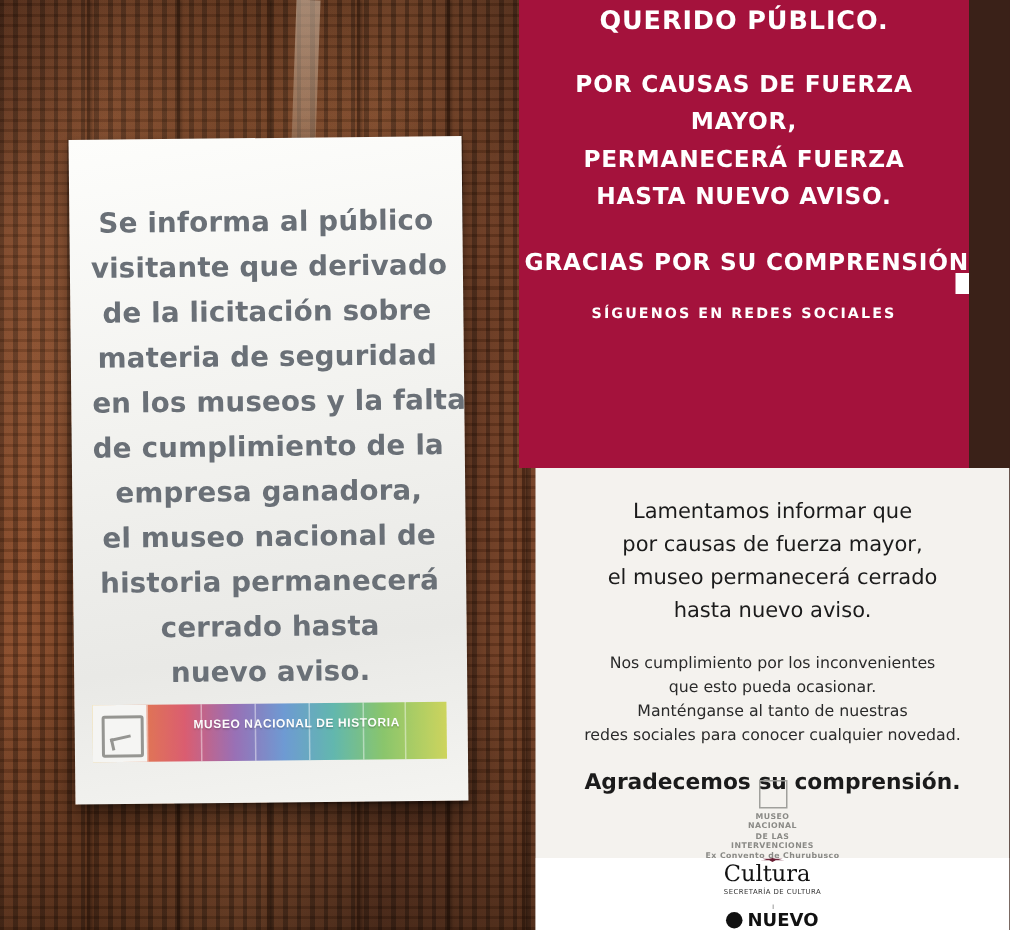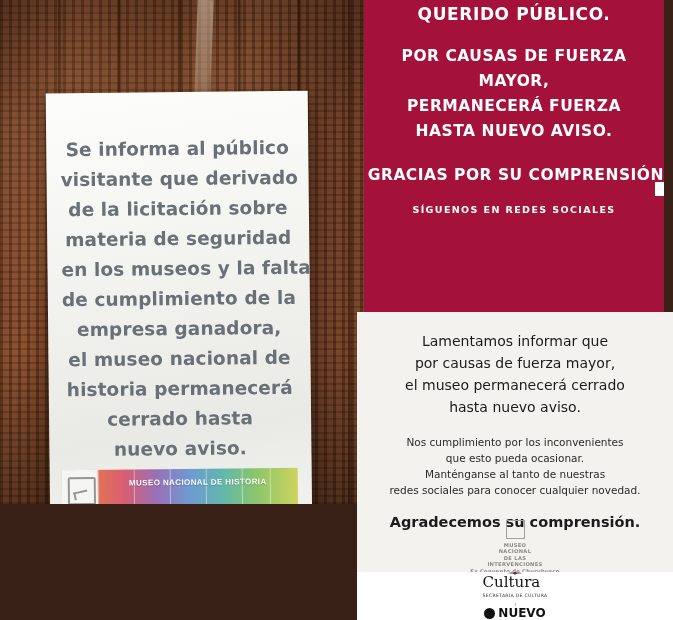--- a/index.html
+++ b/index.html
@@ -5,21 +5,21 @@
   html,body{margin:0;padding:0;}
   body{
     width:673px;height:620px;overflow:hidden;
     font-family:"Liberation Sans", sans-serif;
     background:#3a2118;
   }
   #page{position:relative;width:673px;height:620px;overflow:hidden;}
 
   
   .photo-left{
-    position:absolute;left:0;top:0;width:357px;height:504px;
+    position:absolute;left:0;top:0;width:357px;height:620px;
     background:
       repeating-linear-gradient(90deg,
         rgba(0,0,0,0.28) 0px, rgba(0,0,0,0.28) 3px,
         rgba(255,255,255,0.00) 3px, rgba(255,255,255,0.00) 9px),
       repeating-linear-gradient(0deg,
         rgba(0,0,0,0.13) 0px, rgba(0,0,0,0.13) 2px,
         rgba(255,255,255,0.03) 2px, rgba(255,255,255,0.03) 7px),
       linear-gradient(100deg,#6d3a20 0%,#8a4c2a 18%,#7b4222 35%,#90532f 55%,#6b3a21 75%,#7e4526 100%);
     overflow:hidden;
     padding-left:16px;
@@ -73,21 +73,21 @@
     position:absolute;left:6px;top:7px;width:24px;height:24px;
     border:2px solid #8a8a86;border-radius:2px;
   }
   .inah-mark:after{
     content:"";position:absolute;left:4px;top:12px;width:12px;height:6px;
     border-left:2px solid #8a8a86;border-top:2px solid #8a8a86;transform:rotate(-12deg);
   }
 
   
   .card-red{
-    position:absolute;left:364px;top:0;width:300px;height:312px;
+    position:absolute;left:346px;top:0;width:300px;height:312px;
     background:#a4123c;
     color:#ffffff;
     font-family:"DejaVu Sans", sans-serif;
     text-align:center;
     overflow:hidden;
   }
   .card-red .r-title{
     margin-top:4px;font-size:17px;font-weight:700;letter-spacing:.6px;
   }
   .card-red .r-block{

